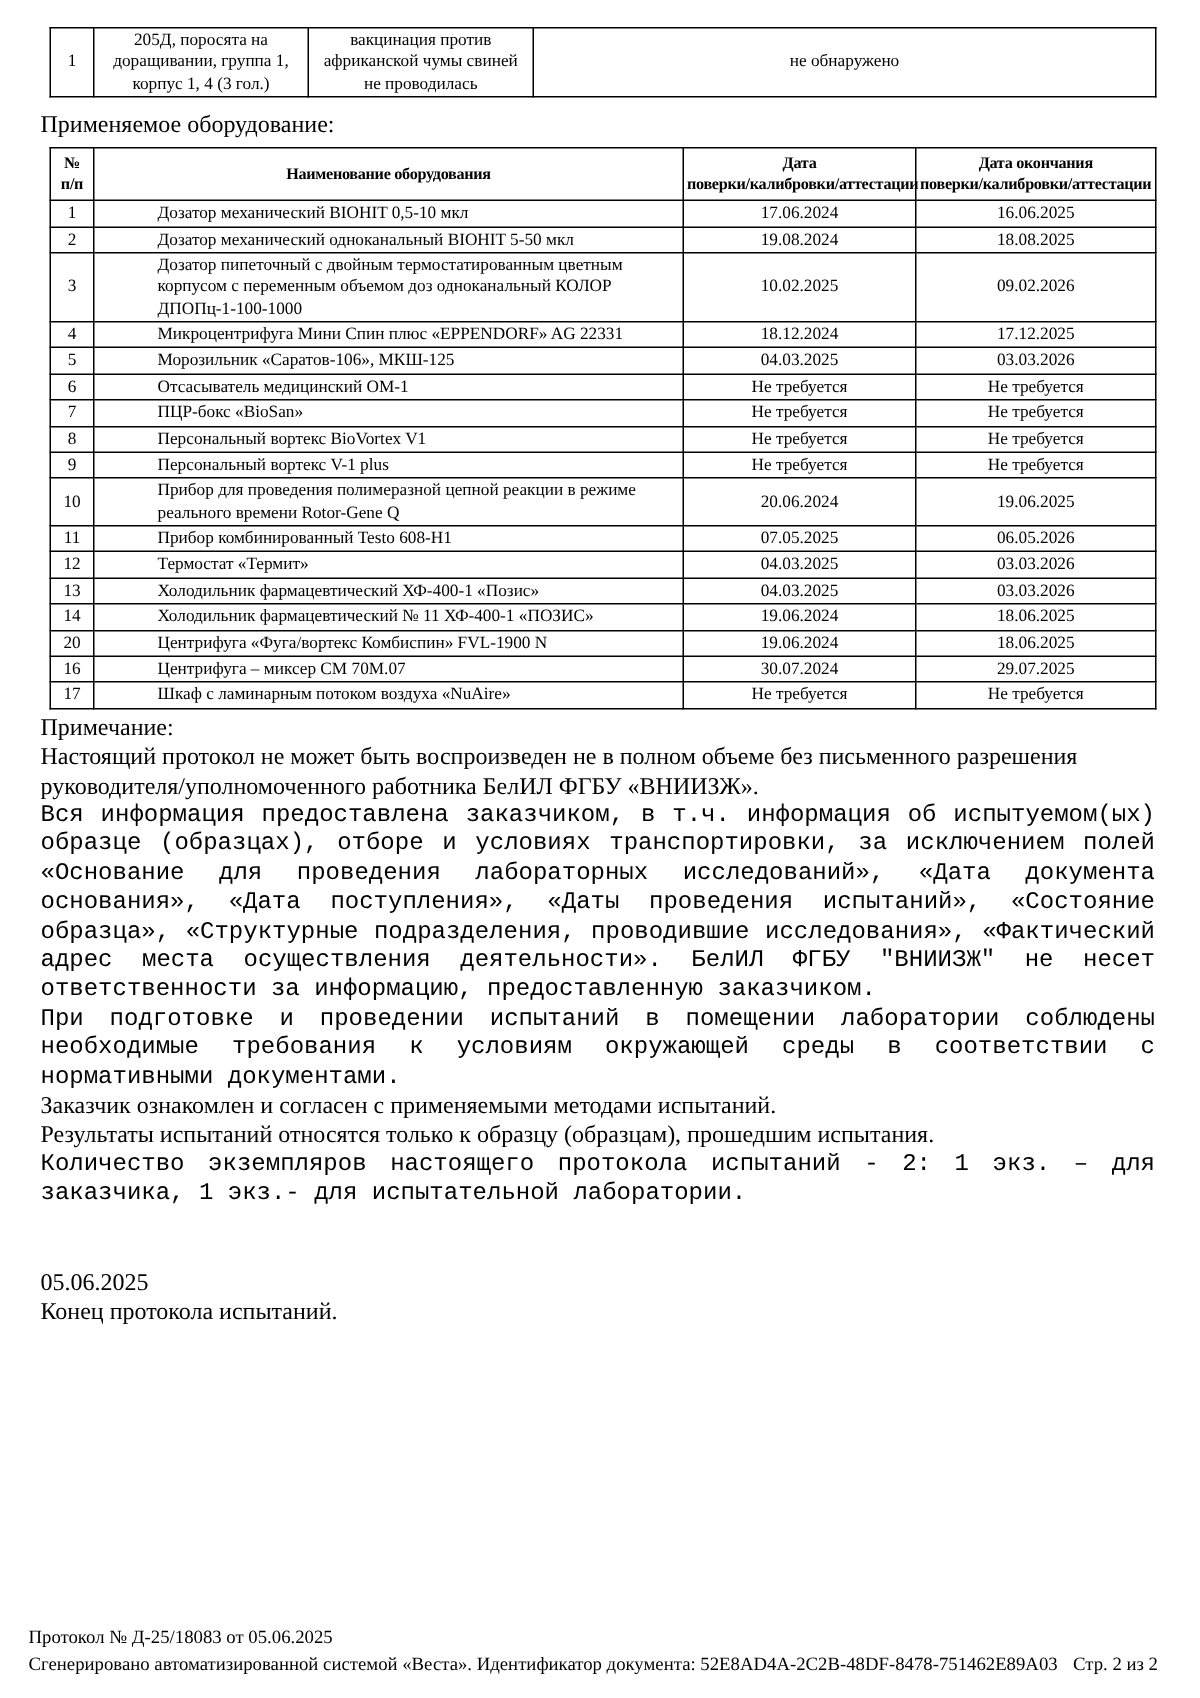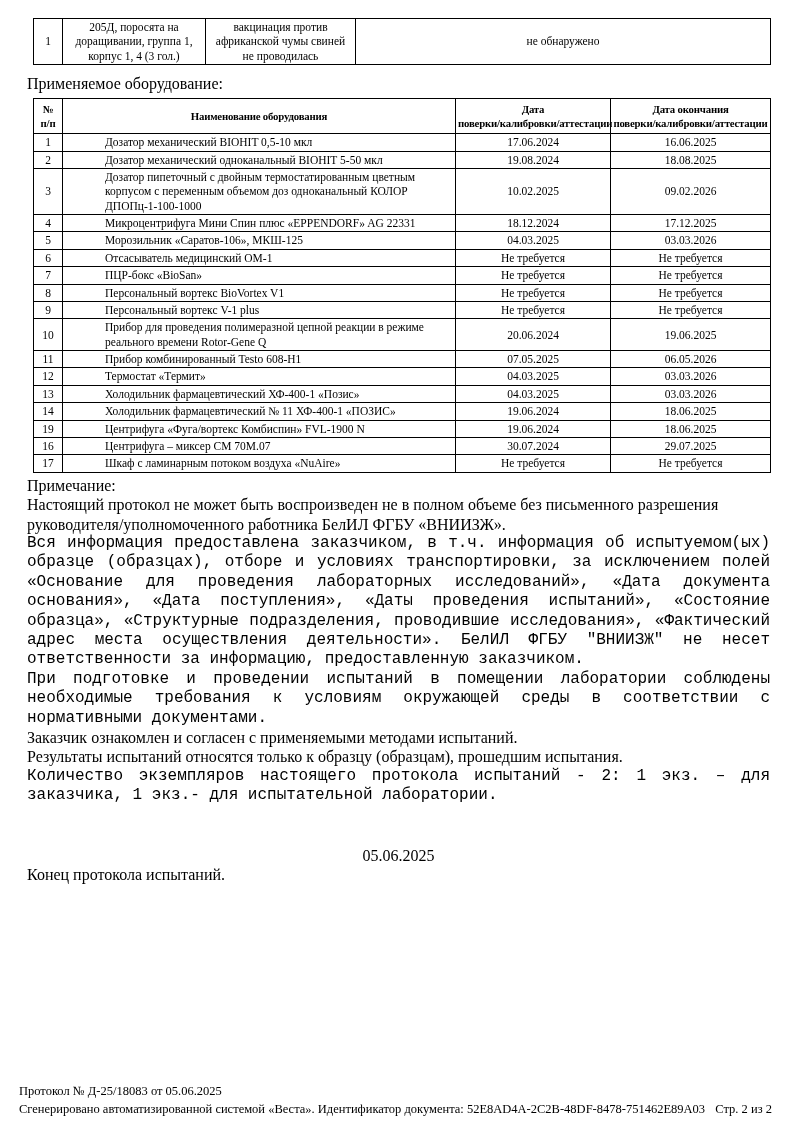--- a/index.html
+++ b/index.html
@@ -26,21 +26,21 @@
     font-size: 10.8px; letter-spacing: -0.2px;
     padding: 3px 2px; line-height: 1.3;
   }
   .eq-table thead .hdr-line { white-space: nowrap; }
   
   .section-heading { font-size: 16px; margin: 10px 0 5px 0; }
   .notes { font-size: 16px; line-height: 19.4px; margin-top: 3px; }
   .notes p { margin: 0; }
   .justify { text-align: justify; font-family: Liberation Mono, monospace; }
   .sig-row {
-    display: flex; justify-content: center;
+    display: flex; justify-content: space-between;
     font-size: 16px; line-height: 19.4px; margin-top: 40px; gap: 30px;
   }
   .end-line { font-size: 16px; line-height: 19.4px; }
   
   .footer {
     position: absolute; left: 19px; right: 28px; bottom: 14px;
     font-size: 12.5px; line-height: 18px;
   }
   .footer-line2 { display: flex; justify-content: space-between; align-items: flex-end; }
 </style>
@@ -187,21 +187,21 @@
         </tr>
 
         <tr>
           <td>14</td>
           <td class="cell-left">Холодильник фармацевтический № 11 ХФ-400-1 «ПОЗИС»</td>
           <td>19.06.2024</td>
           <td>18.06.2025</td>
         </tr>
 
         <tr>
-          <td>19</td>
+          <td>20</td>
           <td class="cell-left">Центрифуга «Фуга/вортекс Комбиспин» FVL-1900 N</td>
           <td>19.06.2024</td>
           <td>18.06.2025</td>
         </tr>
 
         <tr>
           <td>16</td>
           <td class="cell-left">Центрифуга – миксер СМ 70М.07</td>
           <td>30.07.2024</td>
           <td>29.07.2025</td>

